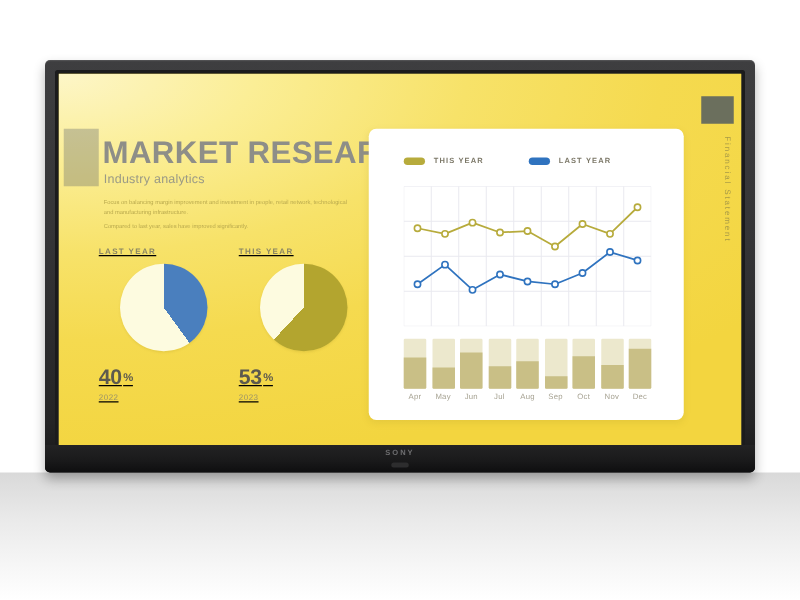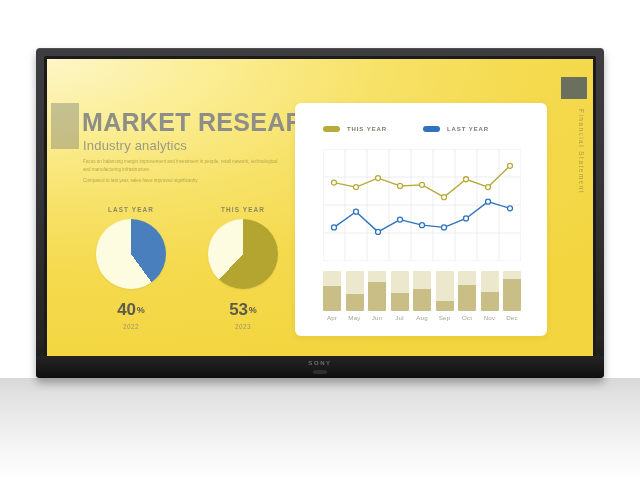--- a/index.html
+++ b/index.html
@@ -62,35 +62,35 @@
     background:#6b6f5d;
   }
 
   .title{
     position:absolute;left:35px;top:49px;
     font-size:25px;font-weight:700;letter-spacing:.3px;
     color:#8e8e88;white-space:nowrap;
   }
   .subtitle{
     position:absolute;left:36px;top:79px;
-    font-size:13px;font-weight:400;letter-spacing:.2px;
+    font-size:10px;font-weight:400;letter-spacing:.2px;
     color:#9a9a86;white-space:nowrap;
   }
   .body-copy{
     position:absolute;left:36px;top:99px;width:196px;
     font-size:4.6px;line-height:1.75;color:#b9a94d;
   }
   .body-copy2{
     position:absolute;left:36px;top:118px;width:196px;
     font-size:4.6px;line-height:1.75;color:#b9a94d;
   }
 
   
   .pie-group{position:absolute;left:26px;top:135px;width:230px;height:155px;}
-  .pie-col{position:absolute;top:12px;width:104px;text-align:center;}
+  .pie-col{position:absolute;top:4px;width:104px;text-decoration:underline;}
   .pie-col.a{left:6px;}
   .pie-col.b{left:118px;}
   .pie-cap{
     font-size:6.4px;font-weight:700;letter-spacing:1.1px;color:#8c8764;
     margin-bottom:6px;
   }
   .pie{
     width:70px;height:70px;border-radius:50%;margin:0 auto;
     box-shadow:0 1px 2px rgba(120,100,20,.12);
   }

